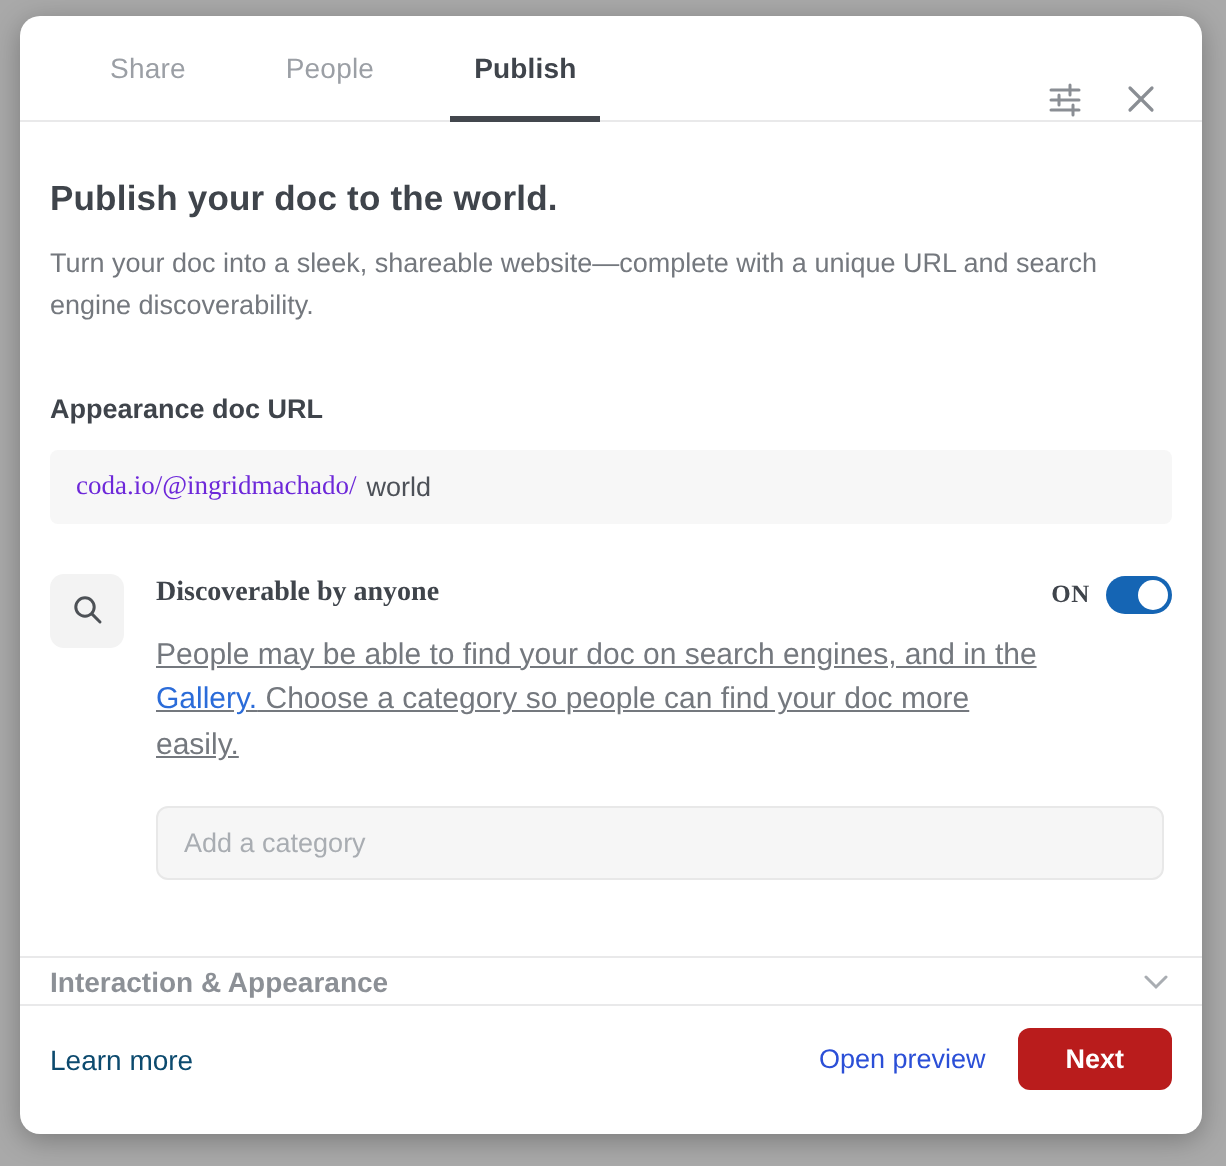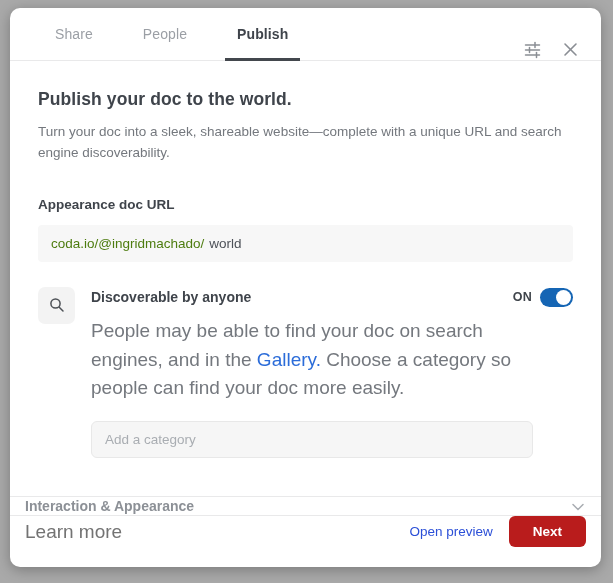--- a/index.html
+++ b/index.html
@@ -49,21 +49,21 @@
     height: 3px;
     background: #43474d;
   }
   .header-icons { margin-left: auto; display: flex; align-items: center; gap: 16px; }
   .icon-btn {
     width: 22px; height: 22px;
     display: inline-flex; align-items: center; justify-content: center;
     cursor: pointer;
   }
   
-  .content { padding: 0 28px; }
+  .content { padding: 0 15px; }
   .page-title {
     margin-top: 28px;
     font-size: 17.5px;
     font-weight: 700;
     color: #3f444b;
     letter-spacing: 0.1px;
   }
   .page-desc {
     margin-top: 11px;
     font-size: 13.5px;
@@ -81,64 +81,66 @@
     margin-top: 13px;
     height: 37px;
     background: #f7f7f7;
     border-radius: 4px;
     display: flex;
     align-items: center;
     padding: 0 13px;
     font-size: 13.5px;
     cursor: text;
   }
-  .url-prefix { color: #4d7c0f; }
+  .url-prefix { color: #6d28d9; font-family: Liberation Serif, serif; }
   .url-value { color: #4d5158; margin-left: 5px; }
   
   .discover-row { margin-top: 25px; display: flex; align-items: flex-start; }
   .search-tile {
     width: 37px; height: 37px;
     flex: 0 0 37px;
     background: #f3f3f3;
     border-radius: 7px;
     display: flex; align-items: center; justify-content: center;
   }
   .discover-main { flex: 1; margin-left: 16px; }
   .discover-head {
     display: flex; align-items: center; justify-content: space-between;
     margin-top: 1px;
+    font-family: Liberation Serif, serif;
   }
   .discover-title { font-size: 14px; font-weight: 700; color: #3f444b; }
   .toggle-wrap { display: flex; align-items: center; gap: 8px; }
   .on-label { font-size: 12.5px; font-weight: 700; color: #3f444b; letter-spacing: 0.3px; }
   .toggle {
     width: 33px; height: 19px;
     background: #1565b4;
     border-radius: 10px;
     position: relative;
     cursor: pointer;
   }
   .toggle .knob {
     position: absolute;
     top: 2px; right: 2px;
     width: 15px; height: 15px;
     background: #ffffff;
     border-radius: 50%;
   }
   .discover-desc {
     margin-top: 10px;
-    font-size: 19px;
+    font-size: 15px;
     line-height: 1.52;
     color: #74787e;
     max-width: 450px;
+    text-decoration: underline;
   }
   .discover-desc a { color: #2b6cd9; text-decoration: none; cursor: pointer; }
   .category-input {
     margin-top: 18px;
-    width: 442px;
+    width: 504px;
     height: 37px;
     background: #f6f6f6;
     border: 1px solid #e8e8e8;
     border-radius: 6px;
     padding: 0 13px;
     font-size: 13.5px;
     color: #4d5158;
     font-family: "Liberation Sans", "DejaVu Sans", sans-serif;
     outline: none;
     margin-bottom: 38px;
@@ -157,21 +159,21 @@
   }
   .collapsed-label { font-size: 14px; font-weight: 700; color: #8c9096; }
   
   .footer {
     margin-top: auto;
     display: flex;
     align-items: center;
     justify-content: space-between;
     padding: 0 15px 22px 15px;
   }
-  .learn-more { font-size: 19px; color: #737373; text-decoration: none; cursor: pointer; }
+  .learn-more { font-size: 14px; color: #0c4a6e; text-decoration: none; cursor: pointer; }
   .footer-right { display: flex; align-items: center; gap: 16px; }
   .open-preview { font-size: 13.5px; color: #2b4fd7; text-decoration: none; cursor: pointer; }
   .next-btn {
     background: #b91c1c;
     color: #ffffff;
     border: none;
     border-radius: 6px;
     font-size: 13.5px;
     font-weight: 700;
     font-family: "Liberation Sans", "DejaVu Sans", sans-serif;

